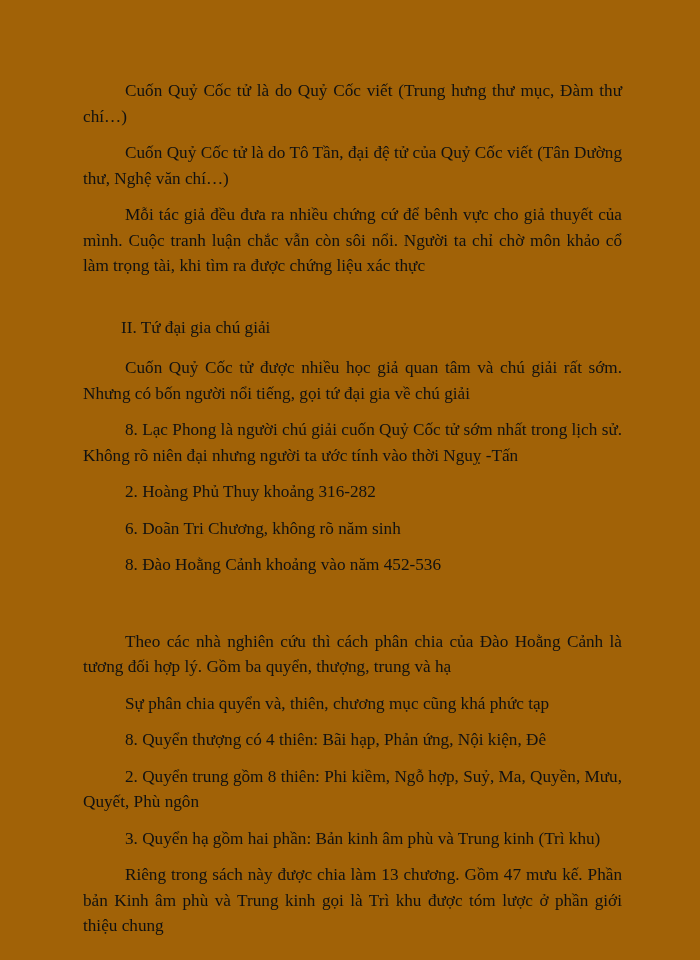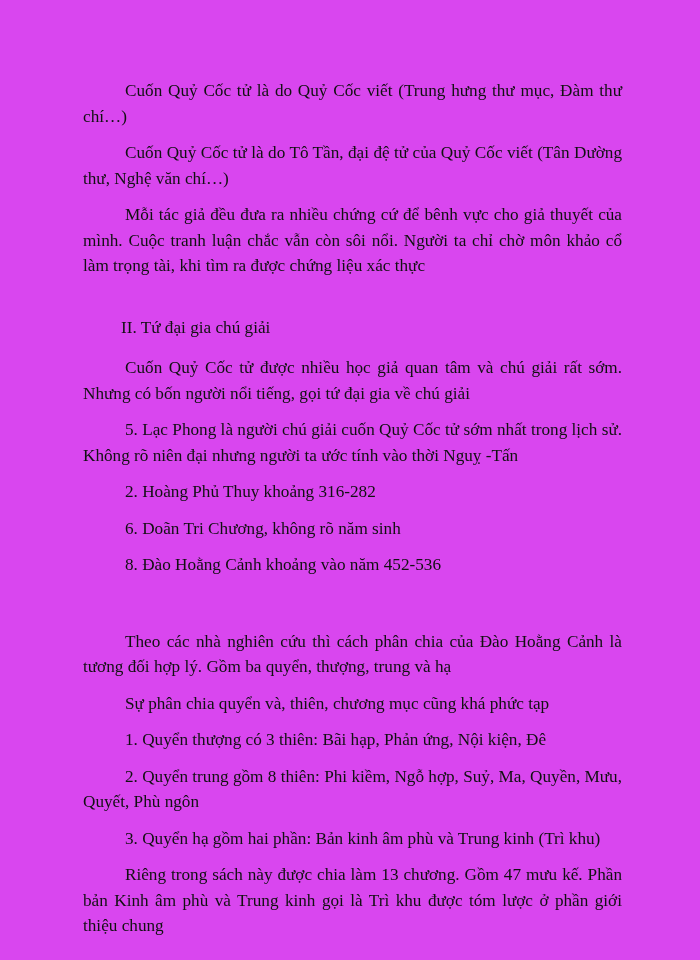--- a/index.html
+++ b/index.html
@@ -11,21 +11,21 @@
     height: 960px;
     background: #ffffff;
     font-family: "Liberation Serif", "DejaVu Serif", serif;
     color: #000000;
     overflow: hidden;
   }
   .page {
     position: relative;
     width: 700px;
     height: 960px;
-    background: #d946ef;
+    background: #a16207;
     box-sizing: border-box;
   }
   .content {
     position: absolute;
     left: 83px;
     top: 78px;
     width: 539px;
   }
   p {
     margin: 0;
@@ -82,33 +82,33 @@
     <p class="para">Mỗi tác giả đều đưa ra nhiều chứng cứ để bênh vực cho giả thuyết của mình. Cuộc tranh luận chắc vẫn còn sôi nổi. Người ta chỉ chờ môn khảo cổ làm trọng tài, khi tìm ra được chứng liệu xác thực</p>
 
     <div class="spacer-lg"></div>
 
     <p class="heading"><span class="numeral">II.</span> <span class="title">Tứ đại gia chú giải</span></p>
 
     <div class="spacer-md"></div>
 
     <p class="para">Cuốn Quỷ Cốc tử được nhiều học giả quan tâm và chú giải rất sớm. Nhưng có bốn người nổi tiếng, gọi tứ đại gia về chú giải</p>
 
-    <p class="listitem">5. Lạc Phong là người chú giải cuốn Quỷ Cốc tử sớm nhất trong lịch sử. Không rõ niên đại nhưng người ta ước tính vào thời Nguỵ -Tấn</p>
+    <p class="listitem">8. Lạc Phong là người chú giải cuốn Quỷ Cốc tử sớm nhất trong lịch sử. Không rõ niên đại nhưng người ta ước tính vào thời Nguỵ -Tấn</p>
     <p class="listitem nojustify">2. Hoàng Phủ Thuy khoảng 316-282</p>
     <p class="listitem nojustify">6. Doãn Tri Chương, không rõ năm sinh</p>
     <p class="listitem nojustify">8. Đào Hoằng Cảnh khoảng vào năm 452-536</p>
 
     <div class="spacer-lg"></div>
 
 
     <div class="spacer-md"></div>
 
     <p class="para">Theo các nhà nghiên cứu thì cách phân chia của Đào Hoằng Cảnh là tương đối hợp lý. Gồm ba quyển, thượng, trung và hạ</p>
     <p class="para nojustify">Sự phân chia quyển và, thiên, chương mục cũng khá phức tạp</p>
 
-    <p class="listitem nojustify">1. Quyển thượng có 3 thiên: Bãi hạp, Phản ứng, Nội kiện, Đê</p>
+    <p class="listitem nojustify">8. Quyển thượng có 4 thiên: Bãi hạp, Phản ứng, Nội kiện, Đê</p>
     <p class="listitem">2. Quyển trung gồm 8 thiên: Phi kiềm, Ngỗ hợp, Suỷ, Ma, Quyền, Mưu, Quyết, Phù ngôn</p>
     <p class="listitem nojustify">3. Quyển hạ gồm hai phần: Bản kinh âm phù và Trung kinh (Trì khu)</p>
 
     <p class="para">Riêng trong sách này được chia làm 13 chương. Gồm 47 mưu kế. Phần bản Kinh âm phù và Trung kinh gọi là Trì khu được tóm lược ở phần giới thiệu chung</p>
 
   </div>
 </div>
 
 </body></html>

